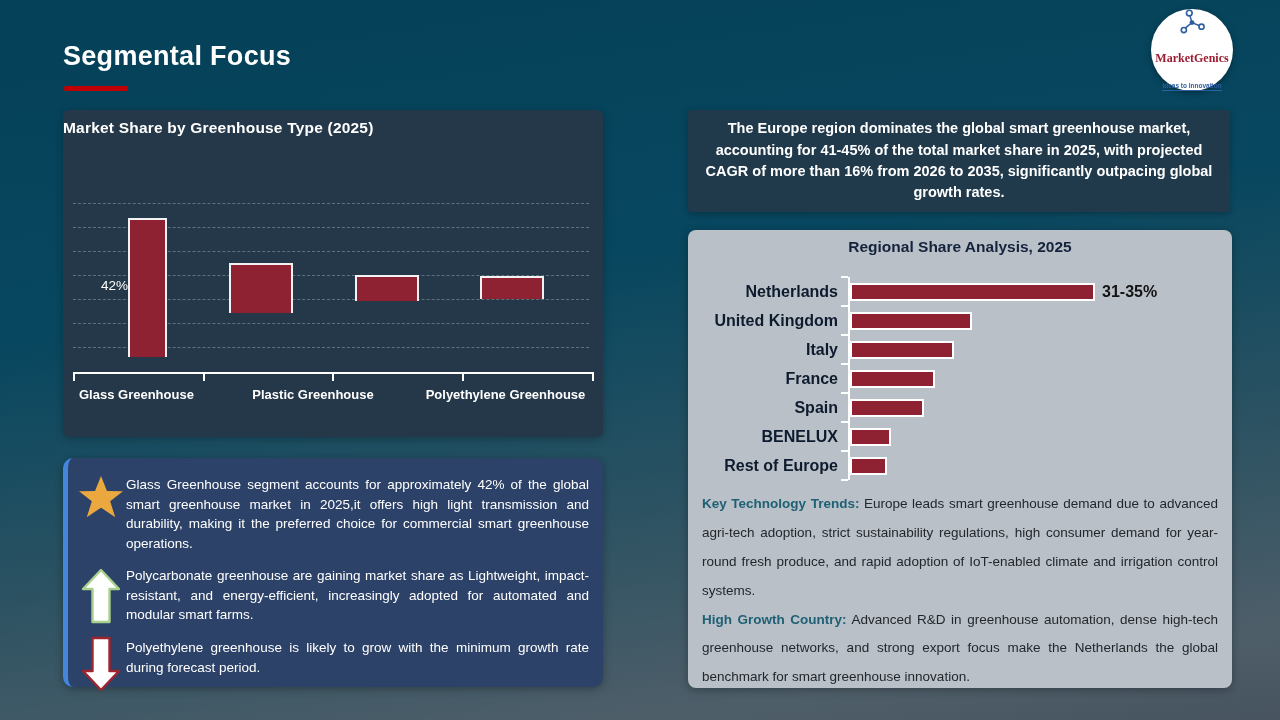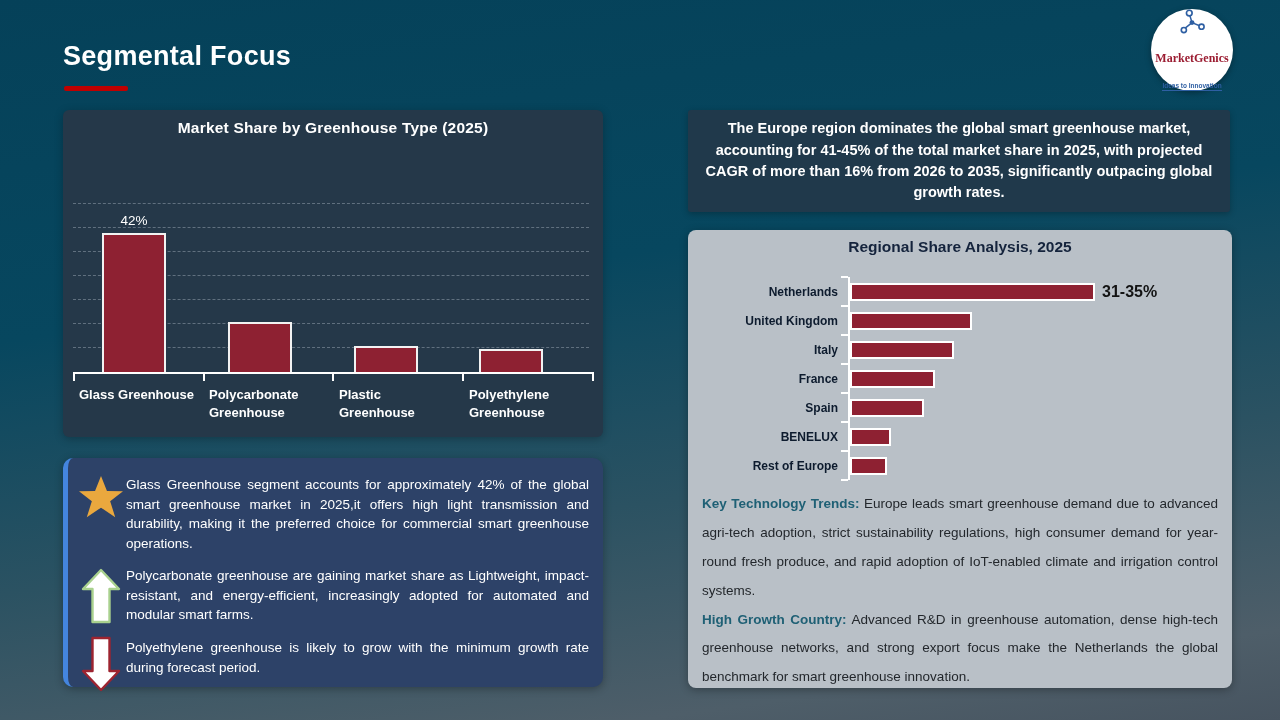--- a/index.html
+++ b/index.html
@@ -11,44 +11,44 @@
   }
   
   .page-title { position:absolute; left:63px; top:41px; color:#fff; font-size:27px; font-weight:bold; letter-spacing:.3px; }
   .title-underline { position:absolute; left:64px; top:86px; width:64px; height:5px; background:#c00000; border-radius:2px; }
   .logo { position:absolute; left:1151px; top:9px; width:82px; height:82px; background:#fff; border-radius:50%;
           display:flex; flex-direction:column; align-items:center; justify-content:center; box-shadow:0 2px 6px rgba(0,0,0,.35);gap:17px; }
   .logo-name { font-family:"Liberation Serif", serif; font-weight:bold; font-size:12px; color:#9b1c31; line-height:1.1; }
   .logo-tagline { font-size:6.5px; font-weight:bold; color:#2e5fa3; border-bottom:1px solid #2e5fa3; padding-bottom:1px; }
   
   .panel-left { position:absolute; left:63px; top:110px; width:540px; height:327px; background:#253849; border-radius:6px; box-shadow:0 2px 8px rgba(0,0,0,.25); }
-  .chart-title { text-align:center; padding-top:9px; color:#fff; font-size:15.5px; font-weight:bold; letter-spacing:.2px; }
+  .chart-title { text-align:left; padding-top:9px; color:#fff; font-size:15.5px; font-weight:bold; letter-spacing:.2px; }
   .plot { position:absolute; left:10px; top:93px; width:520px; height:169px; }
   .gridline { position:absolute; left:0; right:4px; height:0; border-top:1px dashed rgba(195,205,215,.38); }
   .gridline:nth-child(1){top:0} .gridline:nth-child(2){top:24px} .gridline:nth-child(3){top:48px}
   .gridline:nth-child(4){top:72px} .gridline:nth-child(5){top:96px} .gridline:nth-child(6){top:120px} .gridline:nth-child(7){top:144px}
-  .vbarwrap { position:absolute; bottom:0; width:66px; height:169px; display:flex; flex-direction:column; align-items:center; justify-content:flex-end; }
+  .vbarwrap { position:absolute; bottom:0; width:66px; height:169px; display:flex; flex-direction:row; align-items:center; justify-content:flex-end; }
   .vbarwrap.b0{left:28px} .vbarwrap.b1{left:154px} .vbarwrap.b2{left:280px} .vbarwrap.b3{left:405px}
   .vbar { width:64px; background:#8e2132; border:2px solid #f2f2f2; border-bottom:none; }
   .vbar-label { color:#fff; font-size:13.5px; margin-bottom:5px; }
   .xaxis { position:absolute; left:10px; top:262px; width:521px; height:2px; background:#fff; }
   .xticks { position:absolute; left:10px; top:264px; width:521px; height:7px;
             background:repeating-linear-gradient(to right, #fff 0 2px, transparent 2px 129.7px); }
   .xlabels { position:absolute; left:10px; top:276px; width:520px; display:flex; }
   .xlabel { flex:1; text-align:left; color:#fff; font-size:13px; font-weight:bold; line-height:1.35; padding:0 6px; }
   
   .callout { position:absolute; left:688px; top:110px; width:542px; height:102px; background:#20394b; border-radius:3px;
              color:#fff; font-size:14.5px; font-weight:bold; text-align:center; line-height:1.47;
              display:flex; align-items:center; justify-content:center; padding:8px 14px; box-shadow:0 2px 6px rgba(0,0,0,.25); }
   
   .panel-gray { position:absolute; left:688px; top:230px; width:544px; height:458px; background:#b9c0c7; border-radius:8px; box-shadow:0 2px 8px rgba(0,0,0,.3); }
   .rchart-title { text-align:center; padding-top:8px; color:#14233c; font-size:15.5px; font-weight:bold; }
   .rchart { position:relative; margin-top:21px; height:203px; }
   .rrow { display:flex; align-items:center; height:29px; }
-  .rlabel { width:160px; text-align:right; padding-right:10px; color:#0d1b2e; font-size:12px; font-weight:bold; }
+  .rlabel { width:160px; text-align:right; padding-right:10px; color:#0d1b2e; font-size:16px; font-weight:bold; }
   .rbarzone { flex:1; align-self:stretch; border-left:2px solid #fff; display:flex; align-items:center; position:relative; }
   .rbarzone::before { content:''; position:absolute; left:-9px; top:-1px; width:7px; height:2px; background:#fff; }
   .rrow:last-child .rbarzone::after { content:''; position:absolute; left:-9px; bottom:-1px; width:7px; height:2px; background:#fff; }
   .rbar { height:18px; background:#8e2132; border:2px solid #fff; }
   .rval { margin-left:7px; color:#131313; font-size:16px; font-weight:bold; white-space:nowrap; }
   .analysis { padding:10px 14px 0 14px; }
   .analysis p { font-size:13.5px; color:#23272c; text-align:justify; line-height:2.14; }
   .lead { font-weight:bold; color:#1f6075; }
   
   .insight-box { position:absolute; left:63px; top:458px; width:540px; height:229px; background:#2d4268;
@@ -106,21 +106,20 @@
       </div>
       <div class="vbarwrap b3">
         <div class="vbar-label"></div>
         <div class="vbar" style="height: 23px;"></div>
       </div>
     </div>
     <div class="xaxis"></div>
     <div class="xticks"></div>
     <div class="xlabels">
       <div class="xlabel">Glass Greenhouse</div>
-      <div class="xlabel">Polycarbonate Greenhouse</div>
       <div class="xlabel">Plastic Greenhouse</div>
       <div class="xlabel">Polyethylene Greenhouse</div>
     </div>
   </div>
 
   <div class="callout">The Europe region dominates the global smart greenhouse market, accounting for 41-45% of the total market share in 2025, with projected CAGR of more than 16% from 2026 to 2035, significantly outpacing global growth rates.</div>
 
   <div class="panel-gray">
     <div class="rchart-title">Regional Share Analysis, 2025</div>
     <div class="rchart">

